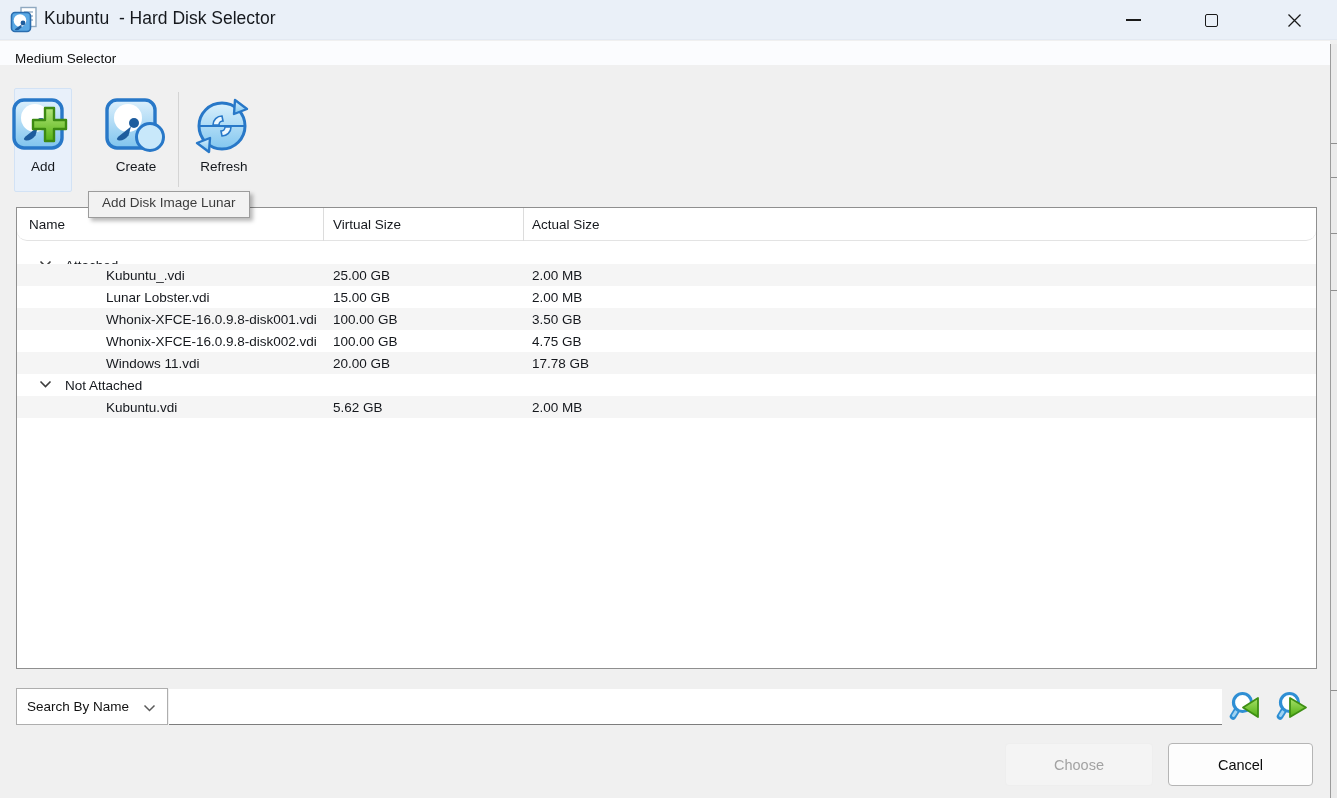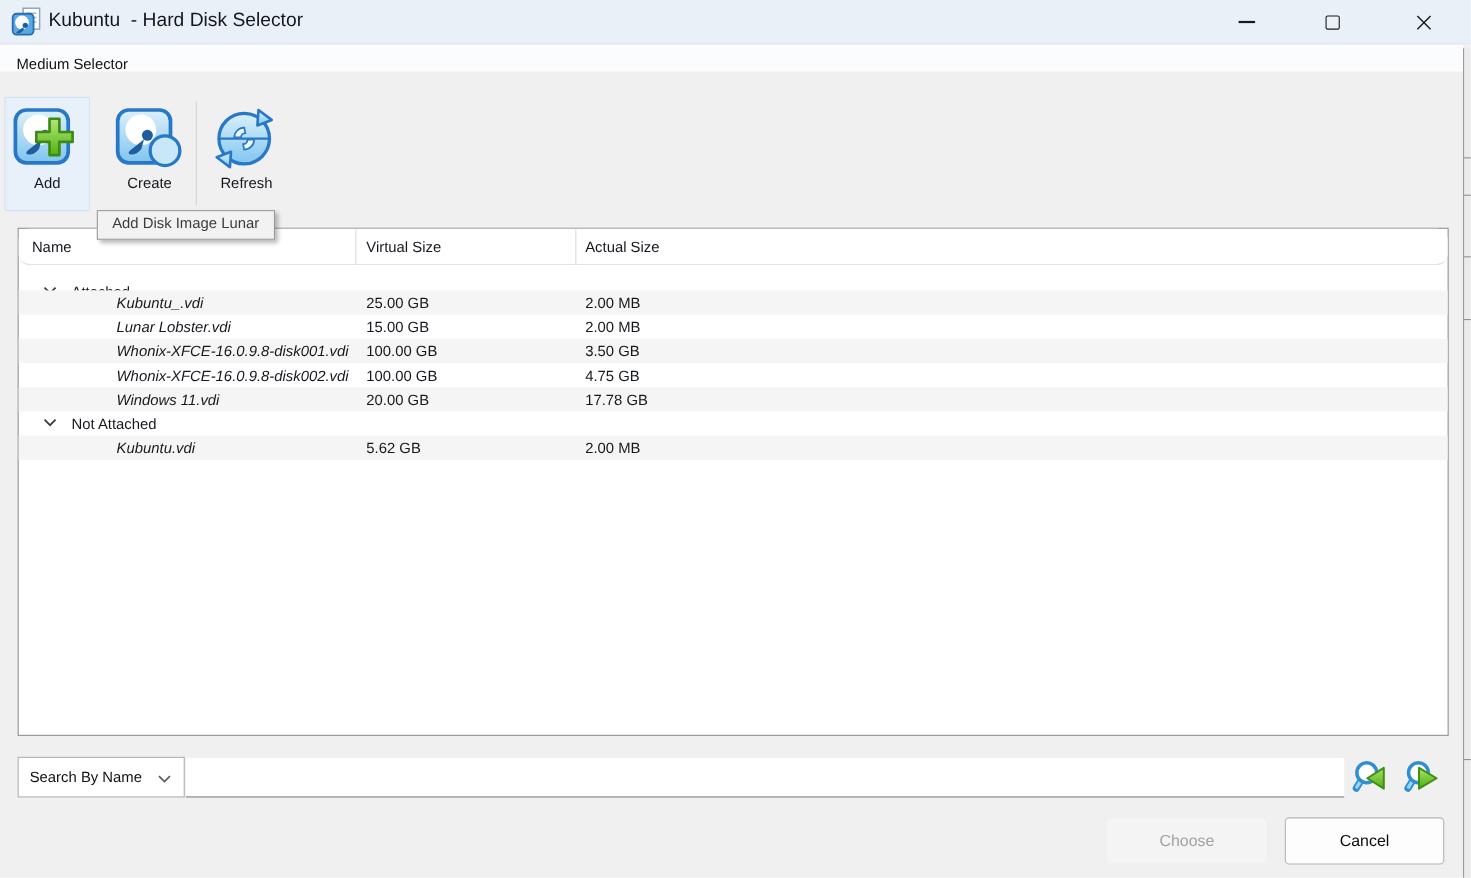--- a/index.html
+++ b/index.html
@@ -38,21 +38,21 @@
   .thead { position:absolute; left:0; top:0; width:100%; height:33px; background:#fff; border-bottom:1px solid #e3e3e3;border-radius:10px; }
   .th { position:absolute; top:0; height:33px; display:flex; align-items:center; font-size:13.5px; color:#15181d; }
   .th.name { left:12px; } .th.vsize { left:316px; } .th.asize { left:515px; }
   .col-sep { position:absolute; top:0; width:1px; height:33px; background:#dcdcdc; }
   .col-sep.s1 { left:306px; } .col-sep.s2 { left:506px; }
   .trow { position:absolute; left:0; width:1299px; height:22px; }
   .trow.alt { background:#f5f5f5; }
   .trow span { position:absolute; top:0; height:22px; display:flex; align-items:center; font-size:13.5px; color:#15181d; }
   .tree-chevron { position:absolute; left:22px; top:6px; }
   .g-label { left:48px; }
-  .c-name { left:89px;font-style:italic; } .c-vsize { left:316px; } .c-asize { left:515px; }
+  .c-name { left:89px; } .c-vsize { left:316px; } .c-asize { left:515px; }
 
   
   .search-mode { position:absolute; left:16px; top:688px; width:152px; height:37px;
     background:#fff; border:1px solid #aeaeae; display:flex; align-items:center; }
   .search-mode .smlabel { margin-left:10px; font-size:13.5px; color:#111; }
   .search-mode .smchev { position:absolute; right:11px; top:15px; }
   .search-input { position:absolute; left:169px; top:689px; width:1053px; height:36px;
     background:#fff; border:none; border-bottom:1px solid #7d7d7d; font-size:14px; padding:0 8px;
     font-family:"Liberation Sans", sans-serif; outline:none; }
   .search-nav { position:absolute; top:690px; width:34px; height:35px; }
@@ -94,21 +94,21 @@
       <svg width="15" height="15" viewBox="0 0 15 15">
         <path d="M1.5 1.5 L13.5 13.5 M13.5 1.5 L1.5 13.5" stroke="#1a1a1a" stroke-width="1.3" fill="none"></path>
       </svg>
     </div>
   </div>
 
   <div class="menubar">
     <div class="menu-item">Medium Selector</div>
   </div>
 
-  <div class="toolbtn hovered" style="left:4px; width:78px;align-items:center;">
+  <div class="toolbtn hovered" style="left:14px; width:58px;align-items:center;">
     <div class="icon-wrap">
       <svg viewBox="0 0 66 62" width="66" height="62">
         <defs>
           <linearGradient id="diskg" x1="0" y1="0" x2="0" y2="1">
             <stop offset="0" stop-color="#ddf0fc"></stop>
               <stop offset="1" stop-color="#7fc4ee"></stop>
           </linearGradient>
           <linearGradient id="plusg" x1="0" y1="0" x2="0" y2="1">
             <stop offset="0" stop-color="#b2e57a"></stop>
               <stop offset="1" stop-color="#55b214"></stop>

